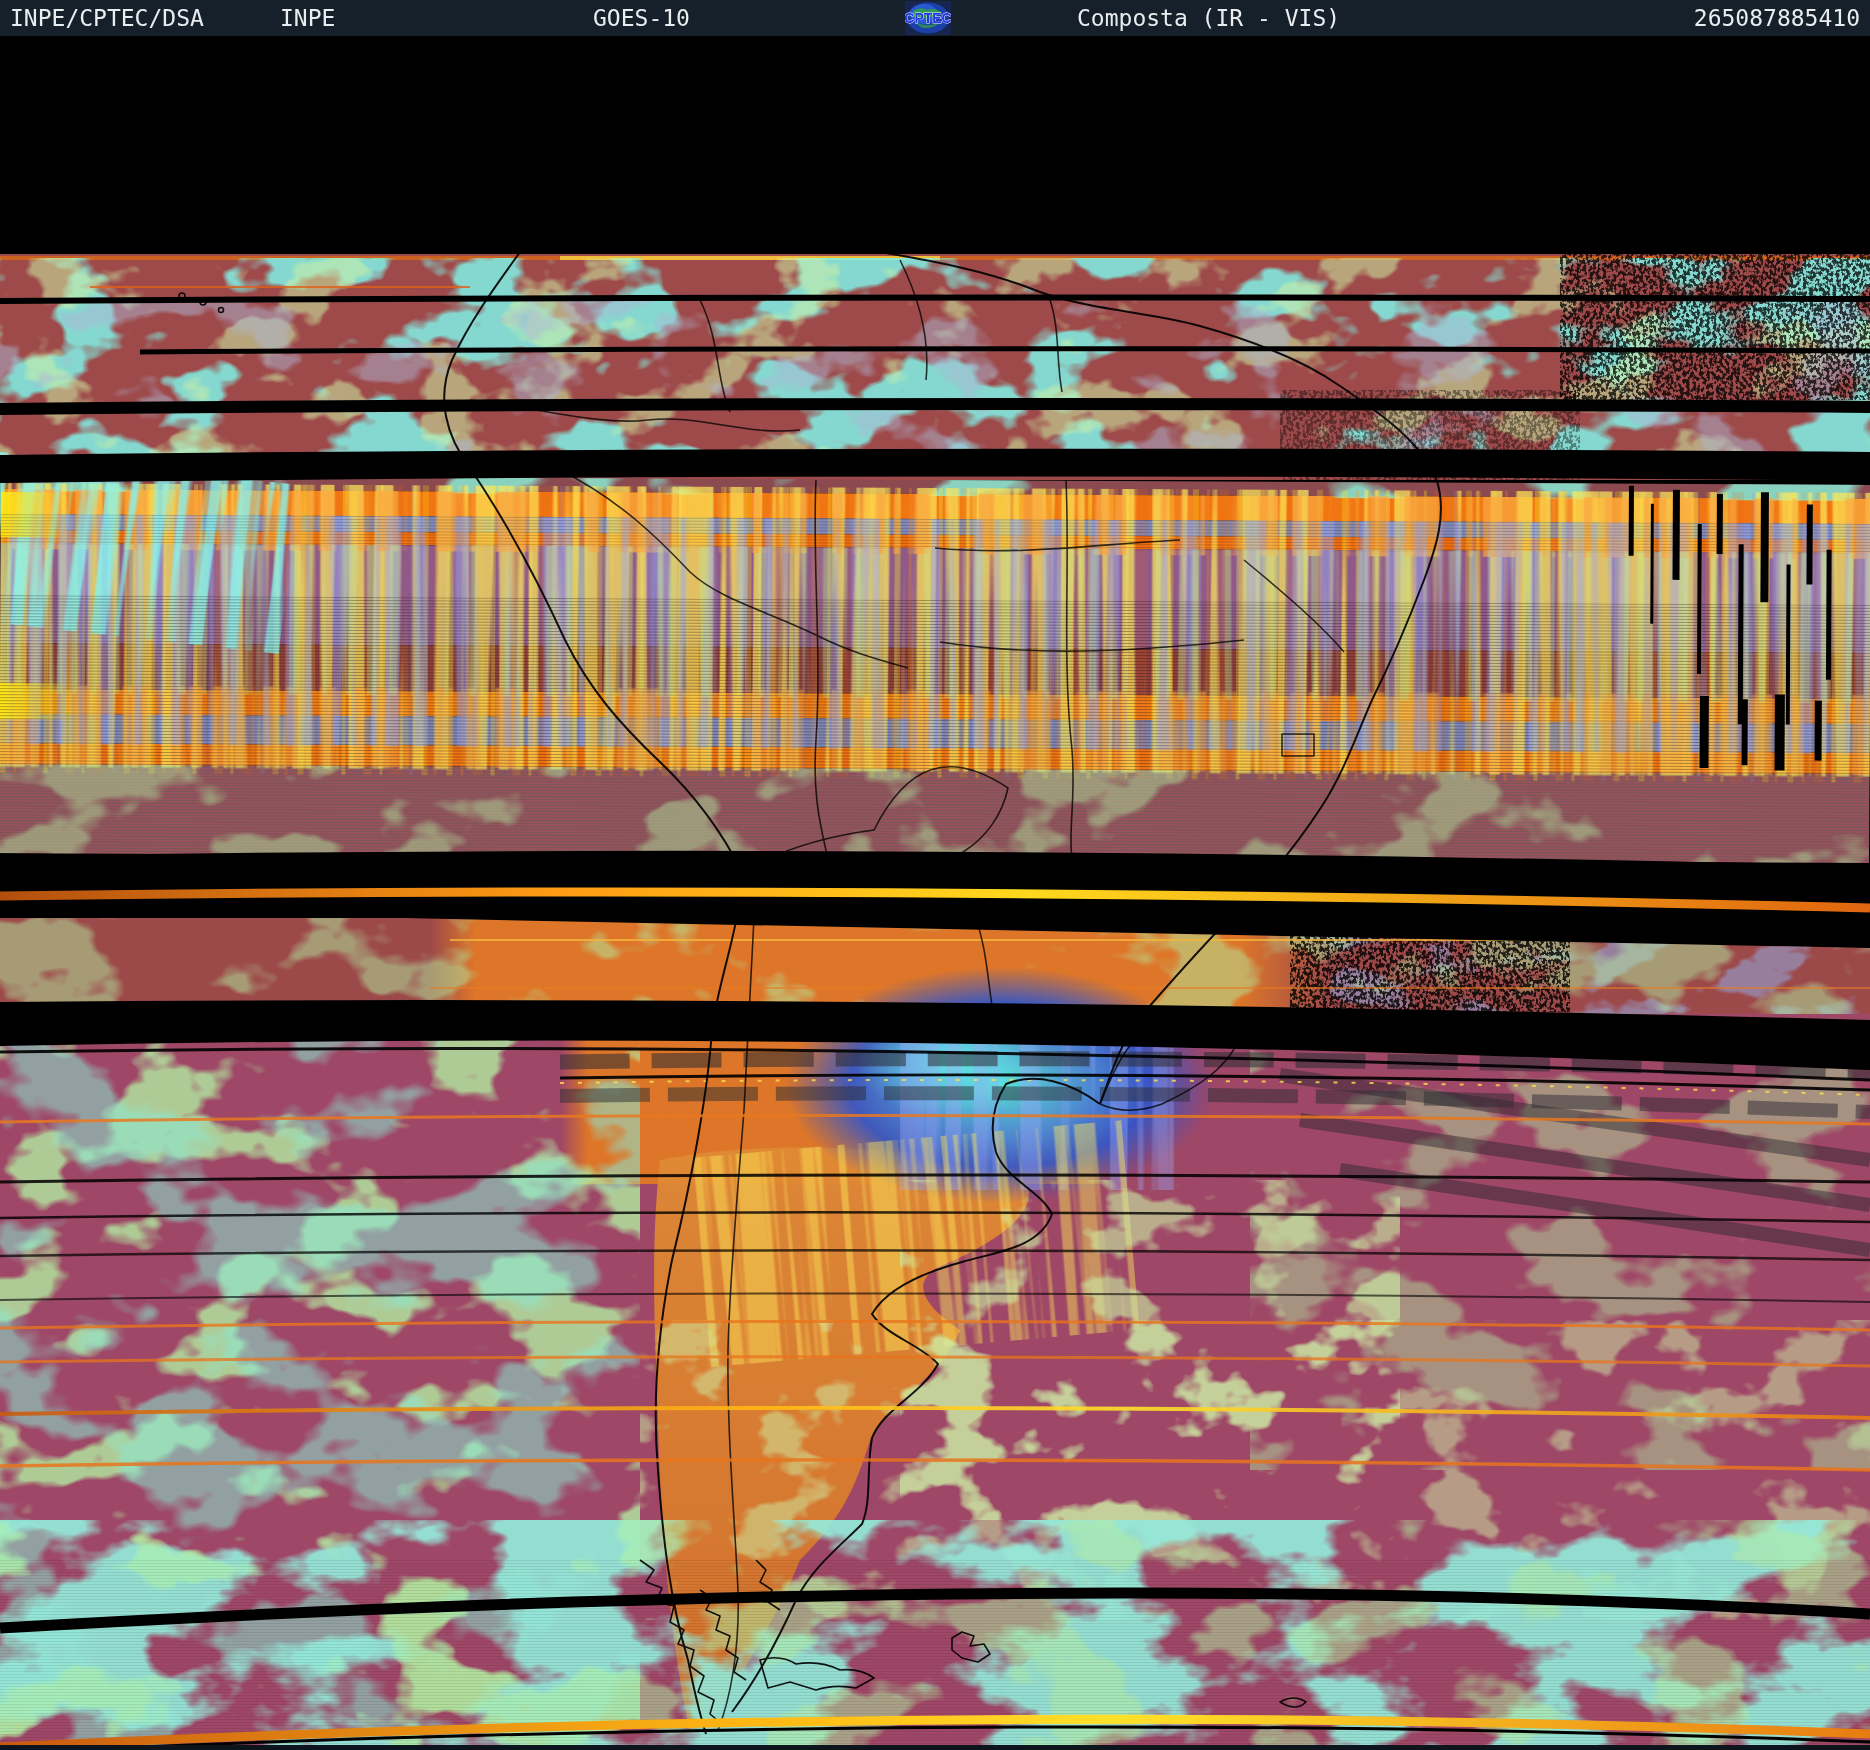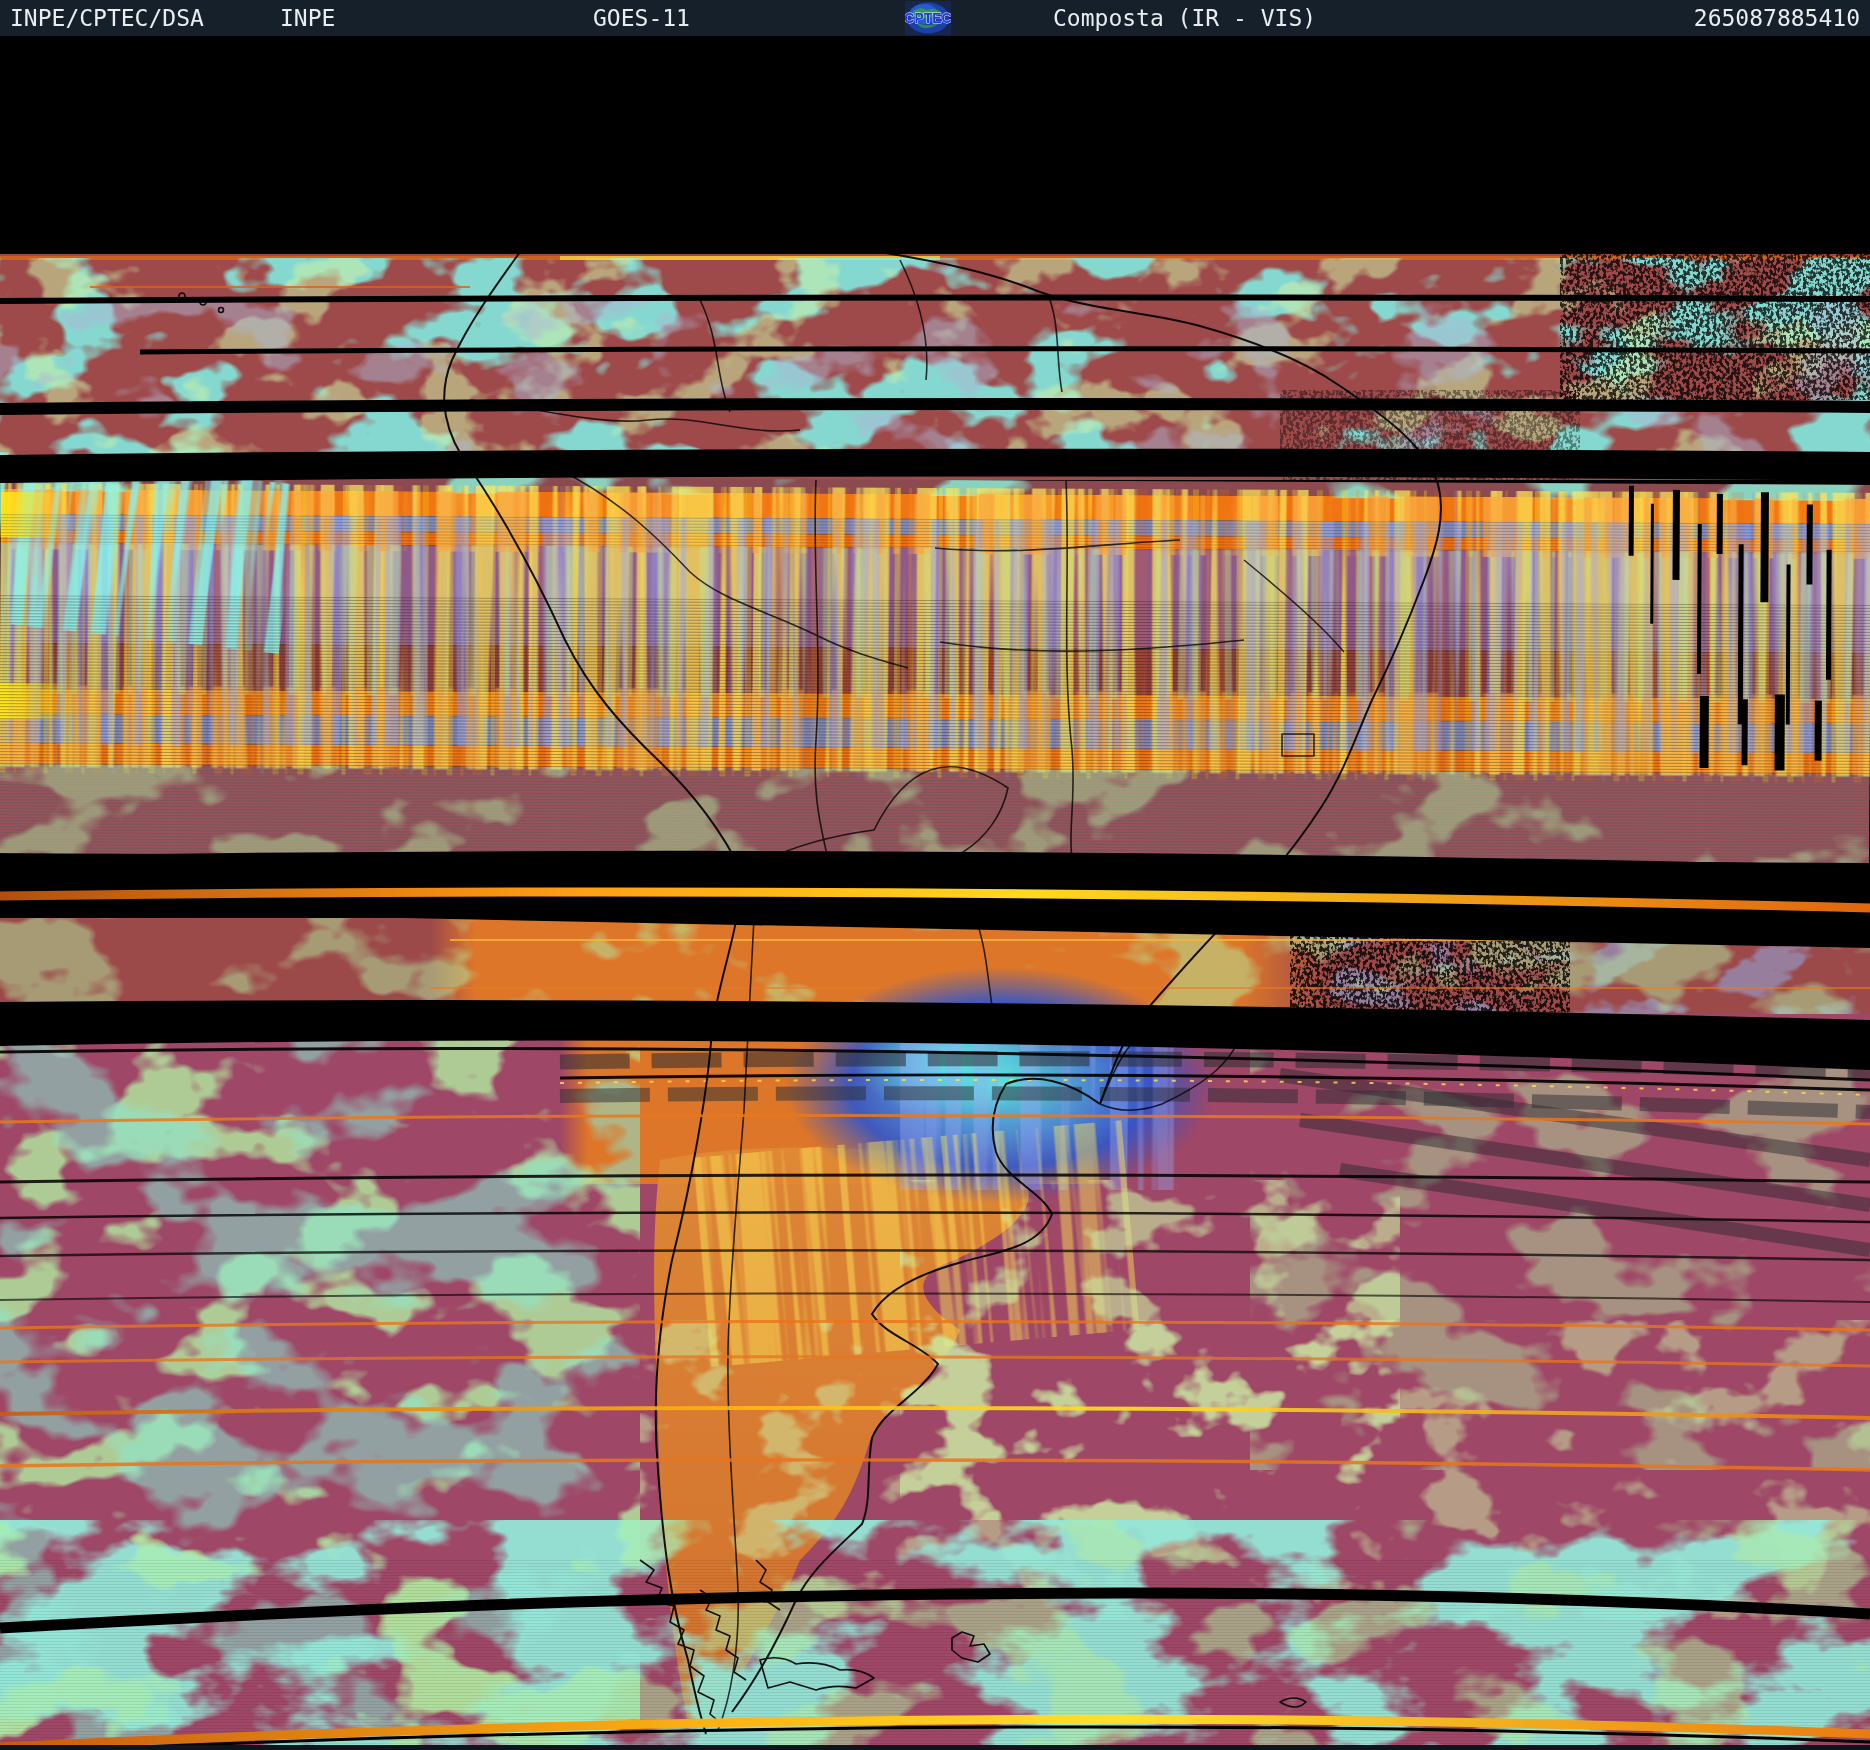--- a/index.html
+++ b/index.html
@@ -307,27 +307,27 @@
   <path d="M0,1052 Q900,1038 1870,1080" stroke="#000" stroke-width="3" fill="none" opacity="0.9"></path>
   <path d="M0,1628 Q1080,1566 1870,1614" stroke="#000" stroke-width="11" fill="none"></path>
   <path d="M0,1747 Q1000,1699 1870,1734" stroke="url(#gradBottomArc)" stroke-width="9" fill="none"></path>
   <path d="M0,1753 Q1000,1707 1870,1742" stroke="#000" stroke-width="3" fill="none"></path>
 </g>
 </svg>
 
 <header>
   <span class="h-item" style="left:10px">INPE/CPTEC/DSA</span>
   <span class="h-item" style="left:280px">INPE</span>
-  <span class="h-item" style="left:593px">GOES-11</span>
+  <span class="h-item" style="left:593px">GOES-10</span>
   <svg class="logo" viewBox="0 0 46 34" xmlns="http://www.w3.org/2000/svg">
     <rect x="0" y="0" width="46" height="34" fill="#16264e"></rect>
     <ellipse cx="23" cy="17" rx="21" ry="15.5" fill="#1c3fa8"></ellipse>
     <ellipse cx="19" cy="13" rx="14" ry="10" fill="#2e62d8" opacity="0.8"></ellipse>
     <path d="M8,10 q8,-5 14,-1 q8,-3 14,2 q-4,6 -12,5 q-9,4 -16,-1 z" fill="#2f9e46" opacity="0.9"></path>
     <path d="M12,22 q10,4 22,0 q-6,6 -16,5 q-5,-2 -6,-5 z" fill="#2f9e46" opacity="0.8"></path>
     <text x="23" y="22" text-anchor="middle" font-size="14" font-weight="bold" font-family="Liberation Sans, sans-serif" fill="#2438e8" stroke="#f2f6ff" stroke-width="0.9" paint-order="stroke">CPTEC</text>
   </svg>
-  <span class="h-item" style="left:1053px">Composta (IR - VIS)</span>
+  <span class="h-item" style="left:1077px">Composta (IR - VIS)</span>
   <span class="h-item" style="right:10px">265087885410</span>
 </header>
 
 <div class="bottom-edge"></div>
 </div>
 
 </body></html>

